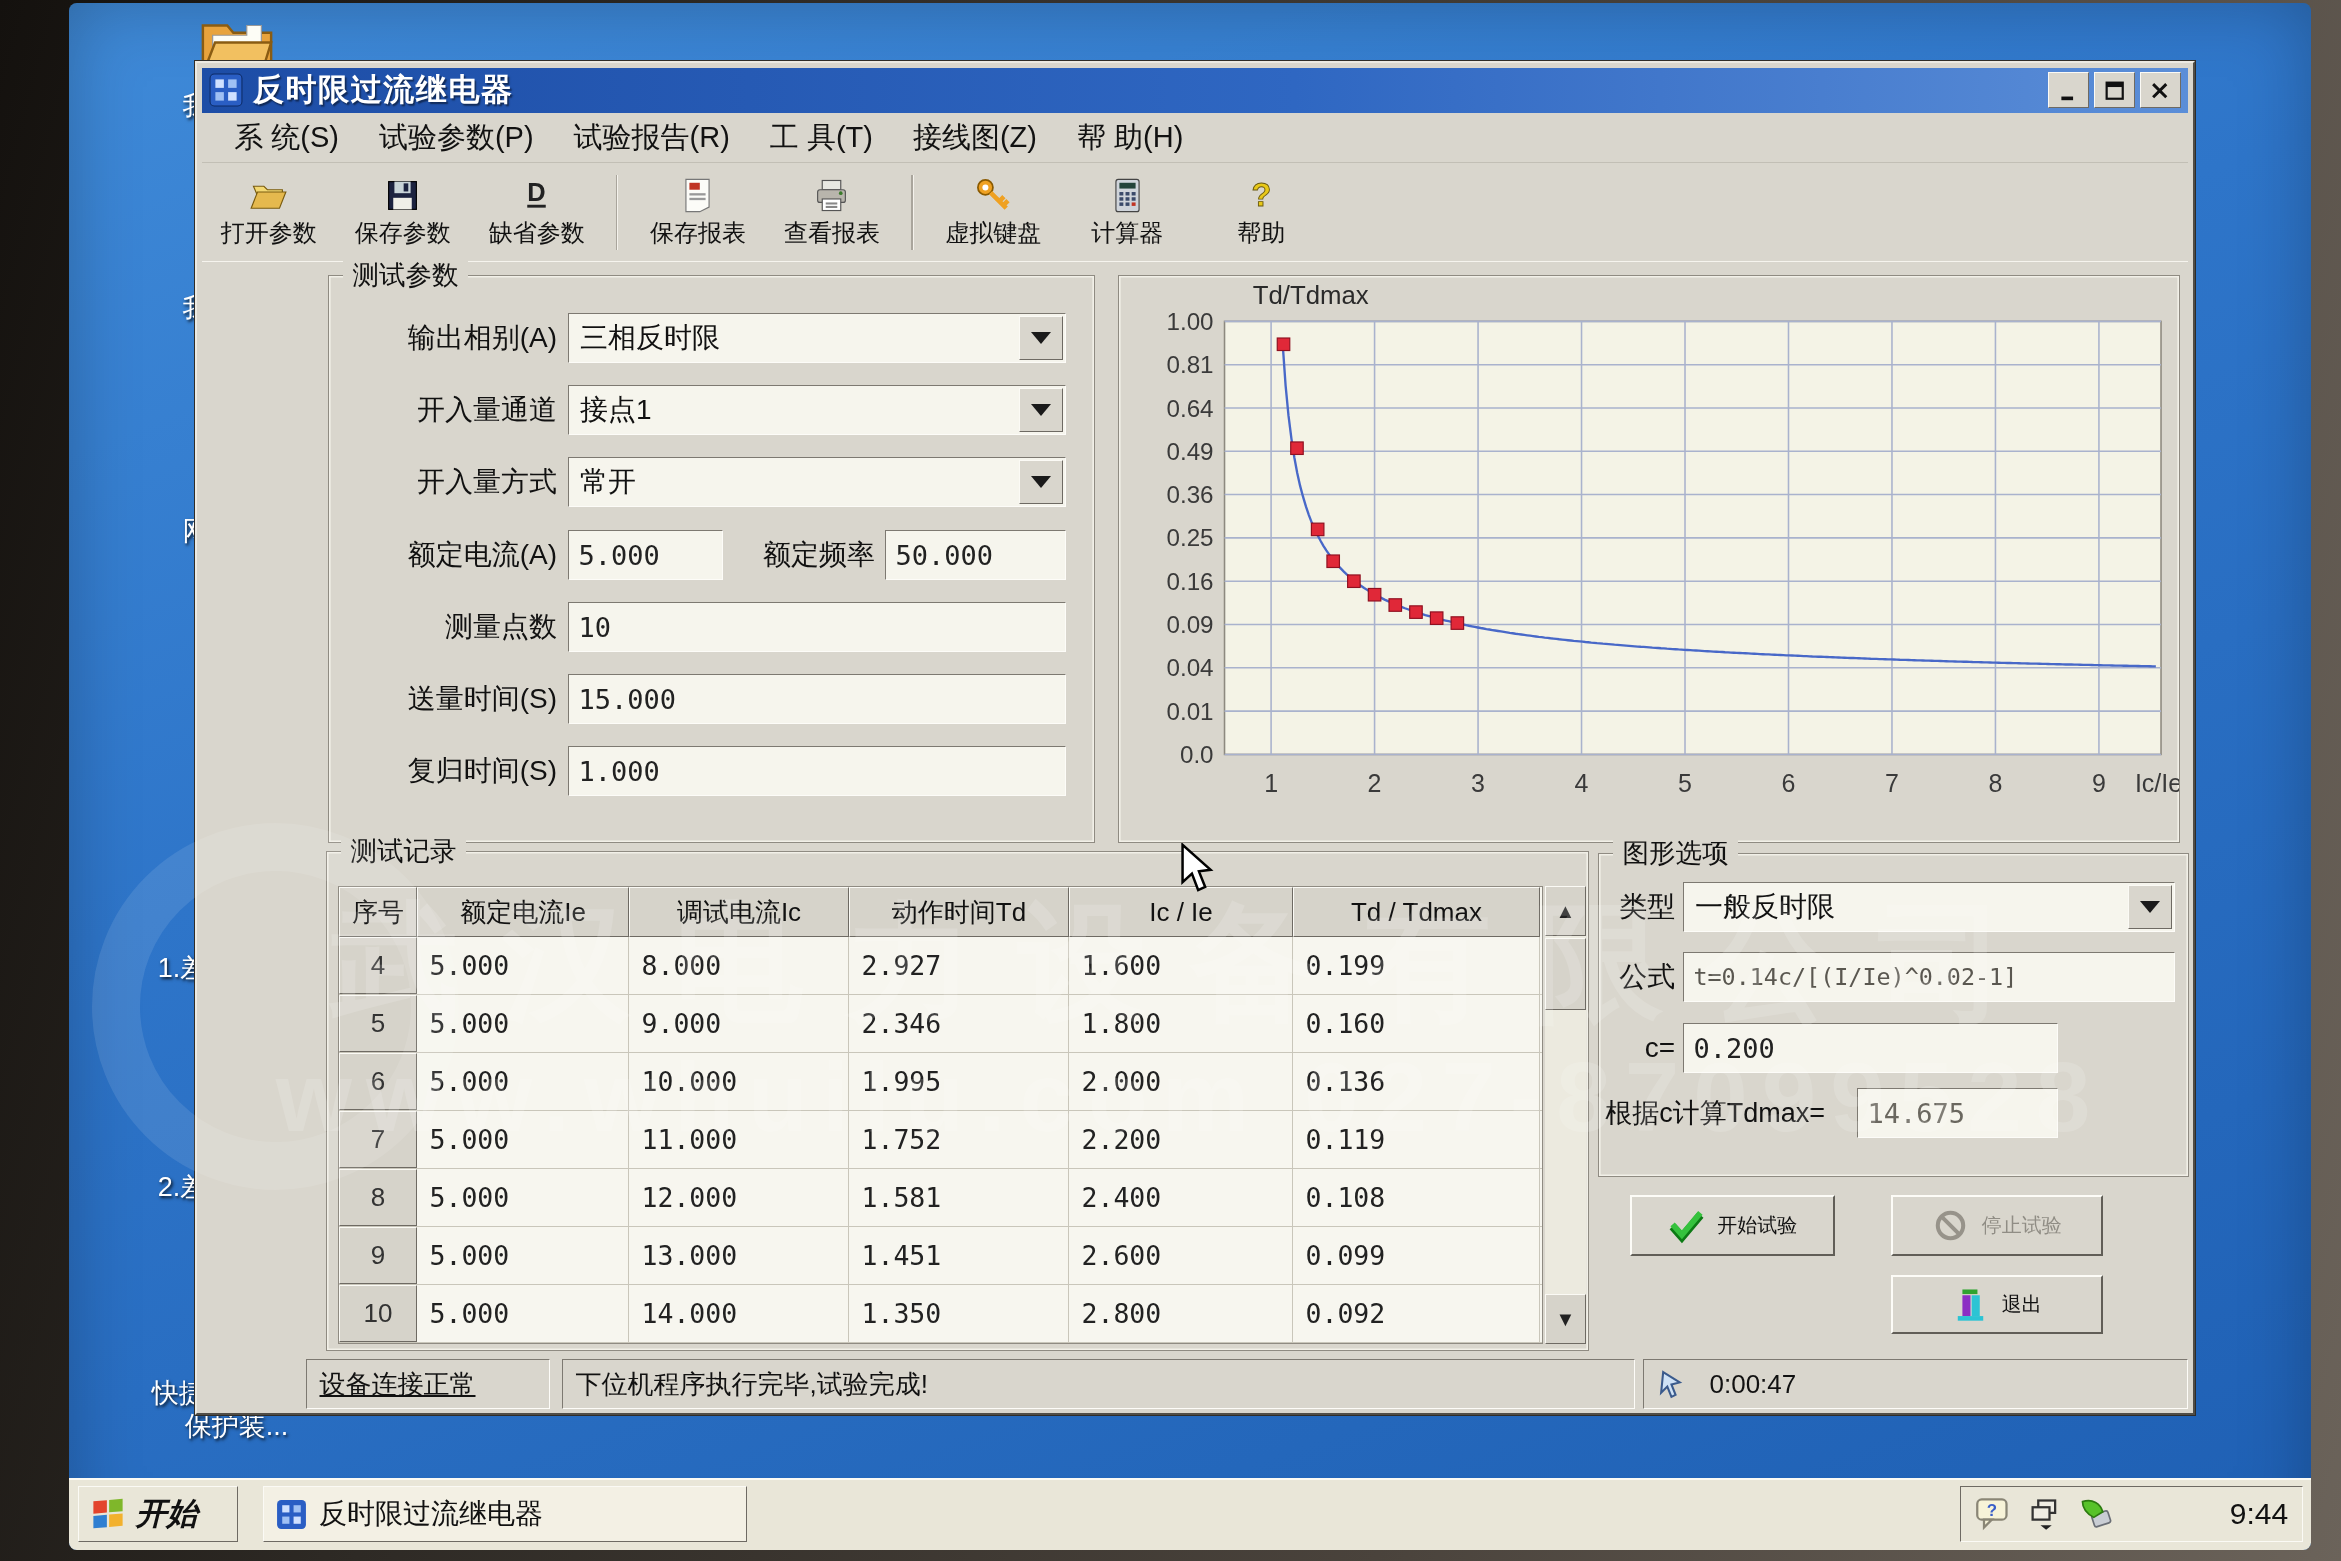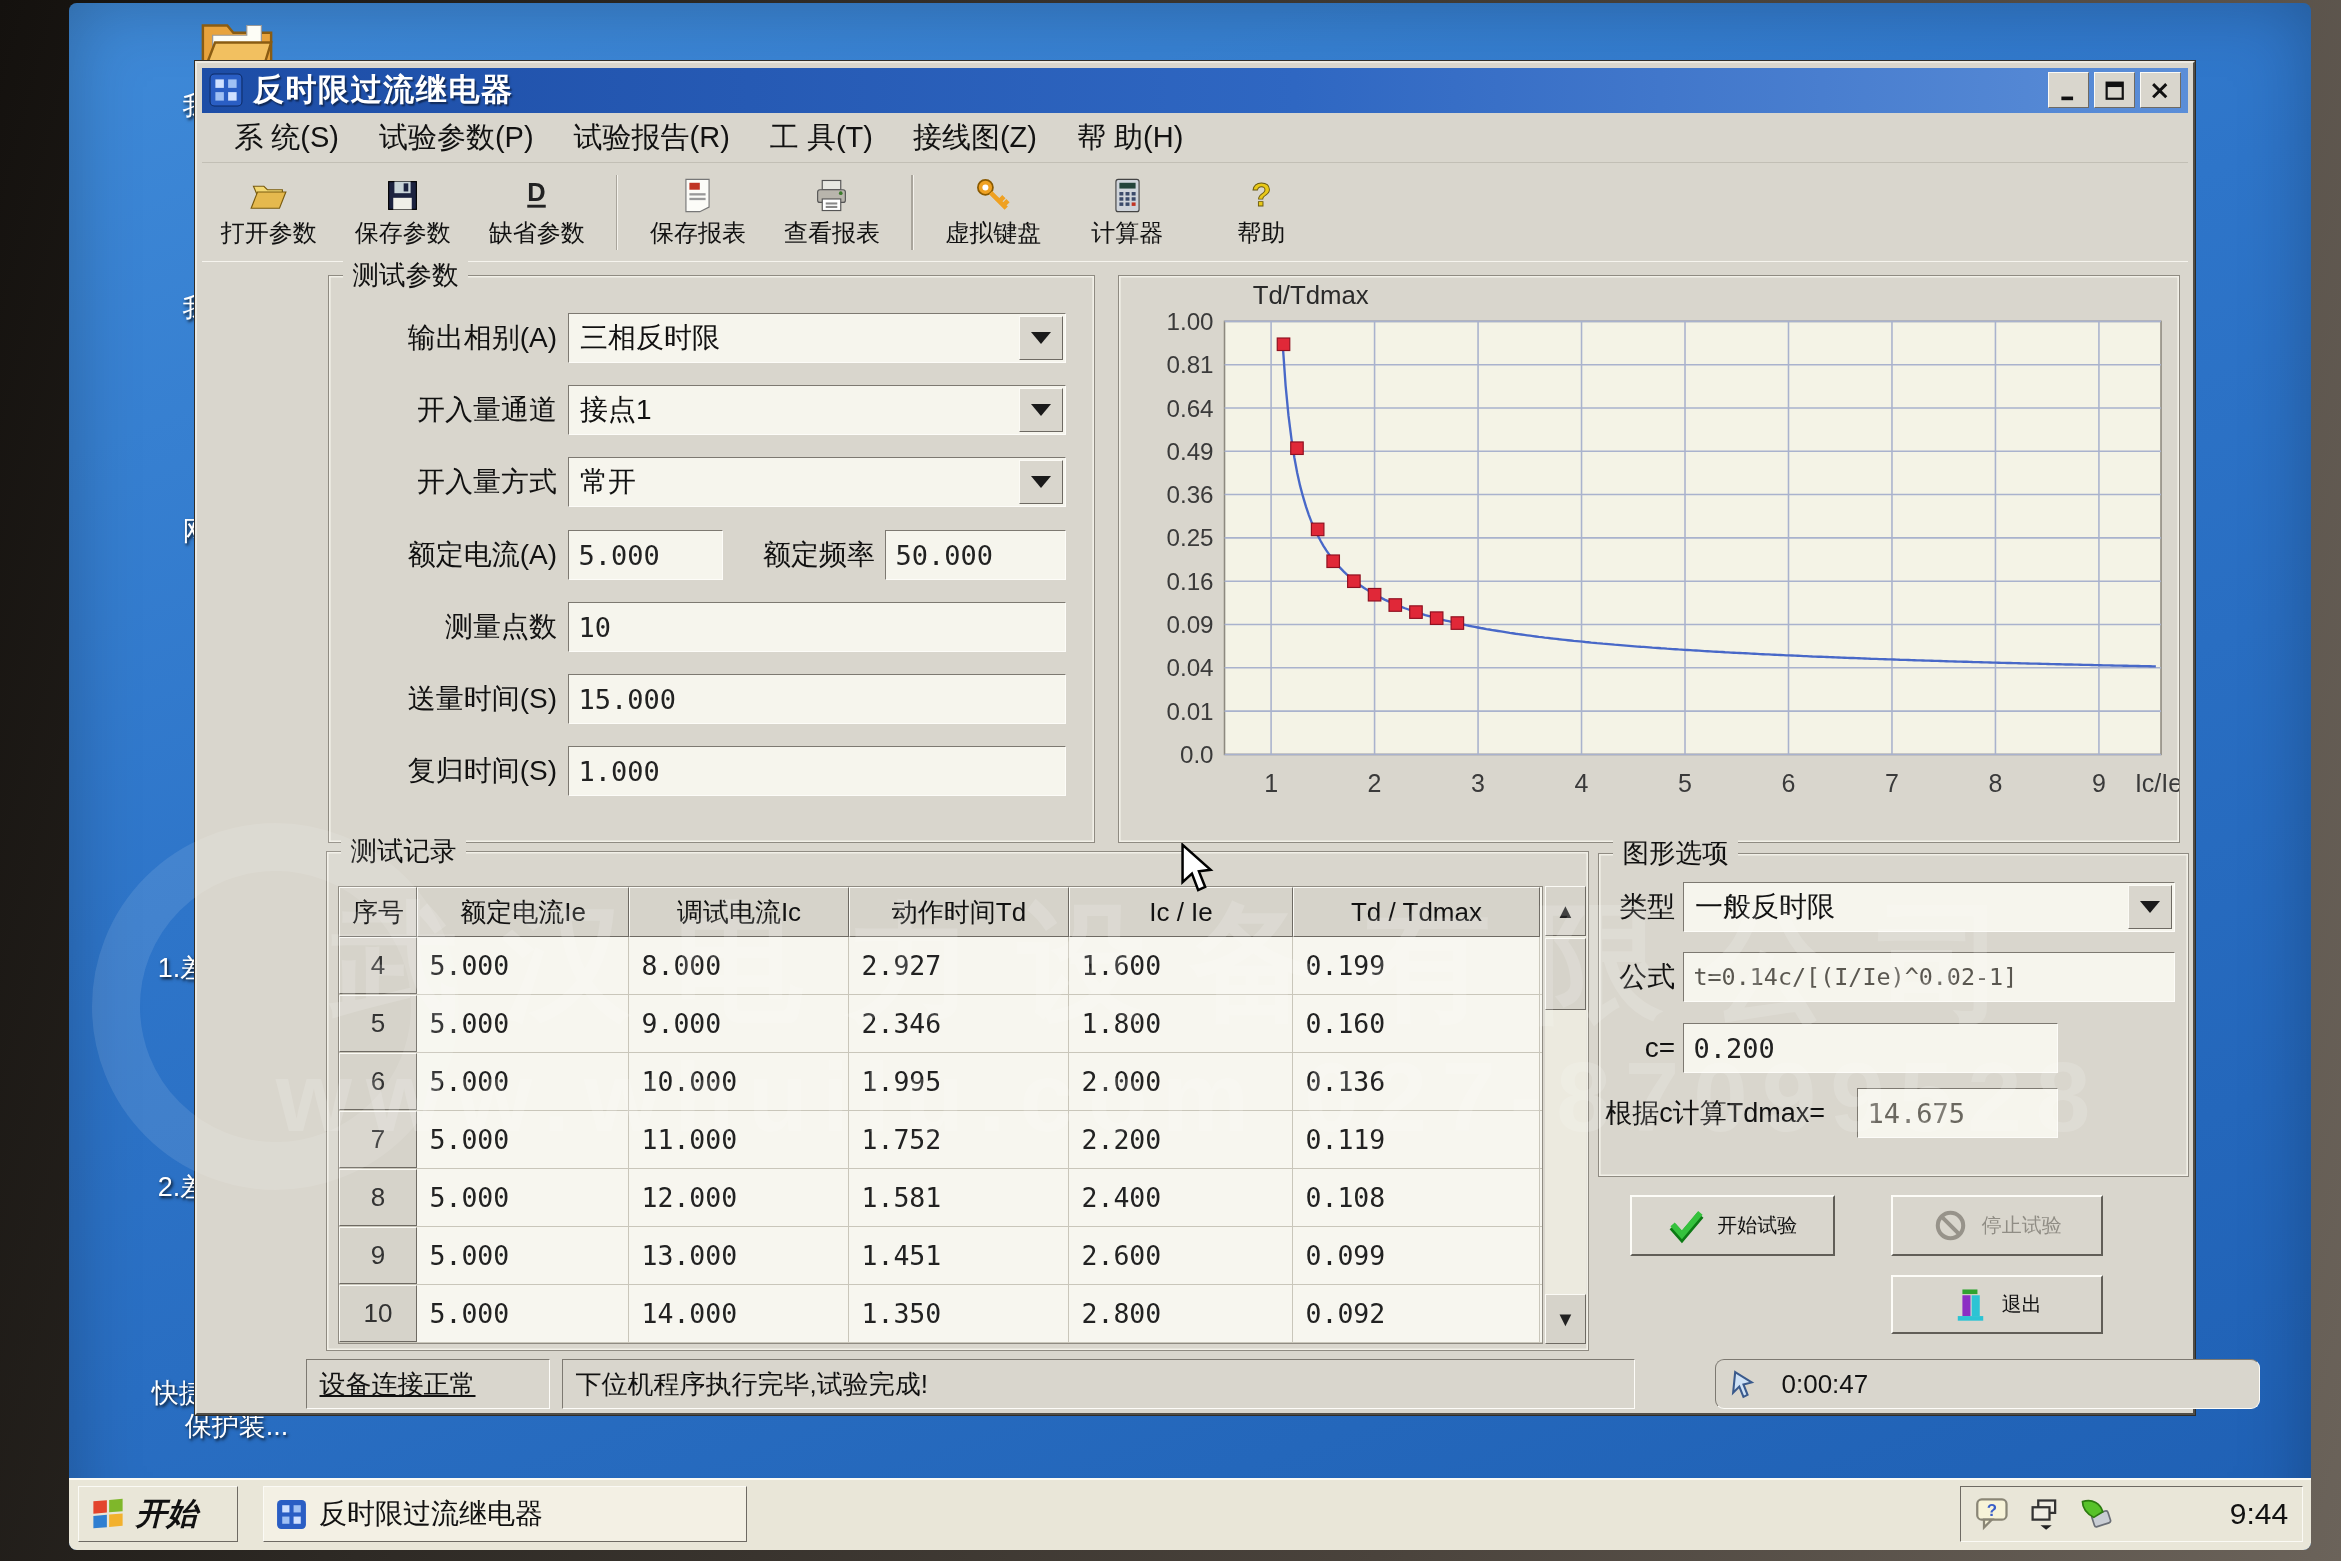--- a/index.html
+++ b/index.html
@@ -519,21 +519,21 @@
         </span>
         <span>退出</span>
       </div>
 
       <div class="spanel" style="left:109px;width:244px;text-decoration:underline;">
         <span>设备连接正常</span>
       </div>
       <div class="spanel" style="left:365px;width:1073px;">
         <span>下位机程序执行完毕,试验完成!</span>
       </div>
-      <div class="spanel" style="left:1518px;width:545px;gap:20px;border-radius:9px;">
+      <div class="spanel" style="left:1446px;width:545px;gap:20px;">
         <span class="icon" style="width:33px;height:33px;display:inline-block;">
           <svg viewBox="0 0 32 32">
               <path d="M6 4 L22 14 L14 16 L18 26 L14 28 L10 18 L4 24 Z" fill="#cfe2f6" stroke="#3a5a8c" stroke-width="2"></path>
             </svg>
         </span>
         <span>0:00:47</span>
       </div>
     </div>
 
     <div class="wm" id="wm1">武汉电力设备有限公司</div>

